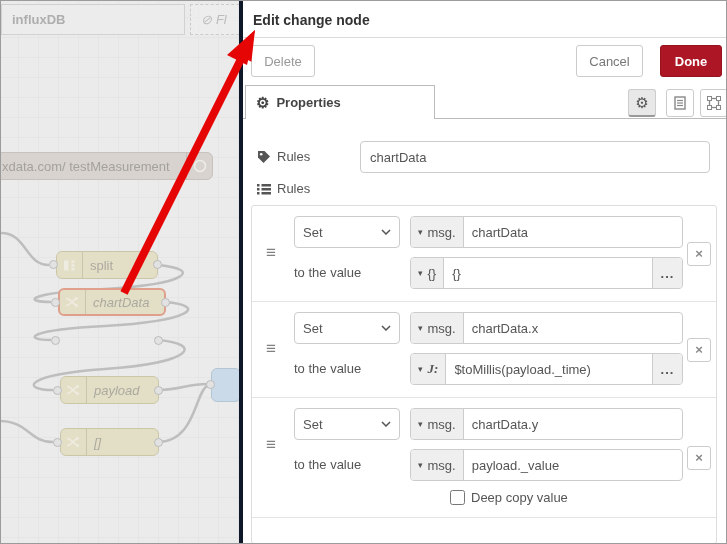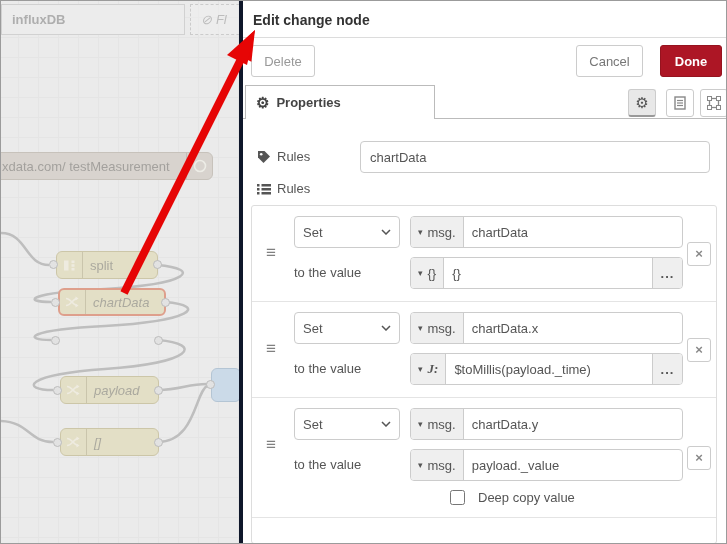--- a/index.html
+++ b/index.html
@@ -87,21 +87,21 @@
   .ti-trigger { background:#efefef; border-right:1px solid #ccc; display:flex; align-items:center;
     gap:5px; padding:0 7px; color:#555; cursor:pointer; flex:0 0 auto; }
   .ti-caret { font-size:9px; color:#555; }
   .ti-type-jsonata { font-family:"Liberation Serif",serif; font-style:italic; font-weight:bold; }
   .ti-value { flex:1; display:flex; align-items:center; padding:0 8px; color:#555; white-space:nowrap; overflow:hidden; }
   .ti-suffix { flex:0 0 30px; background:#efefef; border-left:1px solid #ccc; display:flex; align-items:center;
     justify-content:center; color:#555; font-weight:bold; letter-spacing:1px; cursor:pointer; }
   .rule-x { position:absolute; right:5px; top:50%; margin-top:-12px; width:24px; height:24px;
     border:1px solid #ccc; border-radius:3px; background:#fff; color:#888; font-weight:bold;
     font-size:13px; display:flex; align-items:center; justify-content:center; cursor:pointer; }
-  .deep-copy { grid-column:3; grid-row:3; display:flex; align-items:flex-end; gap:13px; color:#555; padding-left:40px; }
+  .deep-copy { grid-column:3; grid-row:3; display:flex; align-items:flex-end; gap:6px; color:#555; padding-left:40px; }
   .deep-copy input { width:15px; height:15px; }
   .chev { width:10px; height:6px; }
   svg.icon { display:block; }
 </style>
 </head>
 <body>
 
 <div id="root">
 
   <div id="canvas">

